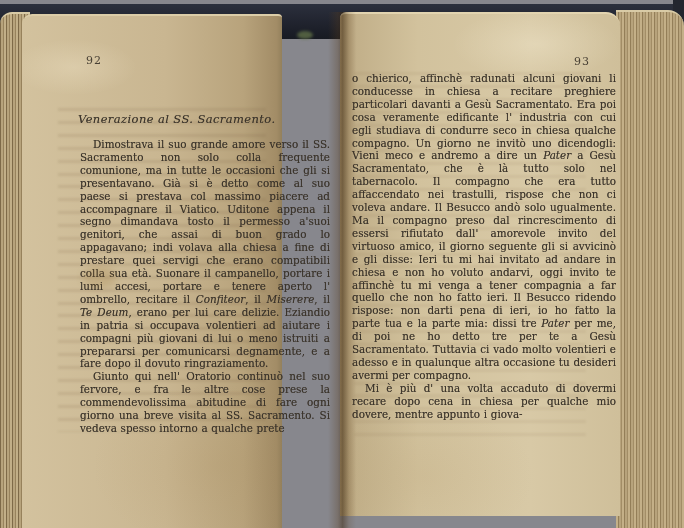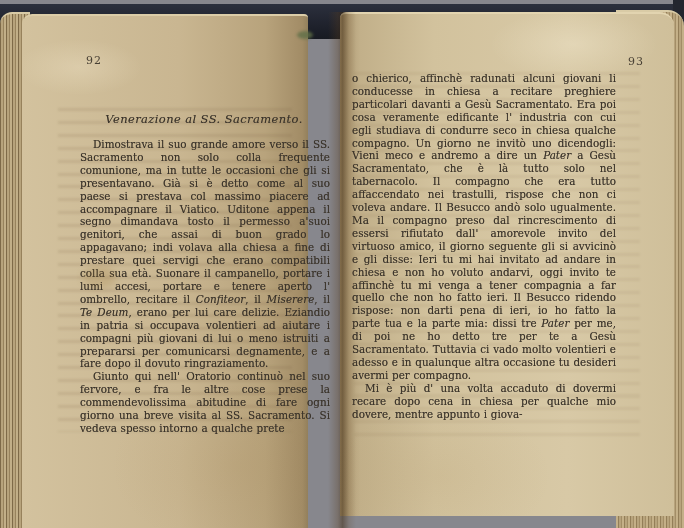--- a/index.html
+++ b/index.html
@@ -16,27 +16,27 @@
 
   
   .fore-edge-left { position:absolute; top:12px; left:0; bottom:0; width:30px; z-index:3;
     border-radius:12px 0 0 0; border-top:2px solid #d9cba6;
     background:repeating-linear-gradient(90deg,#7e6a48 0 1px,#b7a37c 1px 3px,#97825c 3px 4px,#c2af88 4px 6px); }
   .fore-edge-right { position:absolute; top:10px; right:0; bottom:0; left:616px; z-index:3;
     border-radius:0 16px 0 0; border-top:2px solid #d9cba6;
     background:repeating-linear-gradient(90deg,#c4b088 0 2px,#937e58 2px 3px,#b7a37c 3px 5px,#a28d66 5px 6px); }
 
   .page { position:absolute; z-index:4; }
-  .page-left { top:14px; left:22px; width:286px; bottom:0;
+  .page-left { top:14px; left:22px; width:260px; bottom:0;
     border-radius:10px 4px 0 0; border-top:2px solid #dccda8;
     background:
       radial-gradient(ellipse 180px 120px at 75% 88%, rgba(150,115,60,0.10), transparent 70%),
       radial-gradient(ellipse 90px 40px at 20% 10%, rgba(255,245,220,0.25), transparent 70%),
       linear-gradient(90deg,#d3c29e 0%,#c9b691 55%,#b8a37c 85%,#a28c66 98%,#93805c 100%); }
-  .page-right { top:12px; left:340px; width:334px; bottom:12px;
+  .page-right { top:12px; left:340px; width:280px; bottom:12px;
     border-radius:6px 14px 0 0; border-top:2px solid #e2d4b0;
     background:
       radial-gradient(ellipse 160px 100px at 30% 92%, rgba(150,115,60,0.08), transparent 70%),
       radial-gradient(ellipse 120px 50px at 70% 6%, rgba(255,248,226,0.28), transparent 70%),
       linear-gradient(90deg,#a8936d 0%,#c2b08a 6%,#d2c29d 28%,#d8c9a6 68%,#cfbf9a 100%); }
 
   
   .gutter { position:absolute; top:12px; left:328px; width:28px; bottom:0; z-index:6; pointer-events:none;
     background:linear-gradient(90deg,rgba(90,62,30,0) 0%,rgba(88,60,28,0.30) 35%,rgba(60,40,16,0.50) 52%,rgba(90,62,30,0.18) 75%,rgba(90,62,30,0) 100%); }
 
@@ -51,21 +51,21 @@
     background:repeating-linear-gradient(180deg, transparent 0 6px, rgba(110,88,58,0.13) 6px 9px, transparent 9px 12.9px); }
   .bleed-left  { top:86px; left:36px; right:16px; height:330px; }
   .bleed-right { top:52px; left:14px; right:34px; height:372px; opacity:.65; }
 
   .page-number { position:absolute; z-index:2; font-size:11px; color:#473f33; letter-spacing:1px; }
   .pn-left  { top:38px; left:64px; }
   .pn-right { top:41px; right:30px; }
 
   .heading { position:absolute; z-index:2; top:73px; left:56px; width:252px; text-align:center;
     font-size:12.5px; letter-spacing:1.5px; color:#3b342b; text-shadow:0 0 .5px rgba(58,51,42,.55); }
-  .subtitle { position:absolute; z-index:2; top:96px; left:56px; width:252px; text-align:center;
+  .subtitle { position:absolute; z-index:2; top:96px; left:56px; width:252px; text-align:left;
     font-style:italic; font-size:11.5px; letter-spacing:.4px; color:#3b342b; text-shadow:0 0 .5px rgba(58,51,42,.5); }
 
   .body { position:absolute; z-index:2; }
   .body-left  { top:122px; left:58px; width:250px; }
   .body-right { top:58px;  left:12px; width:264px; }
 
   .para { font-size:10.4px; line-height:12.9px; text-align:justify; text-indent:13px;
     color:#3a332a; text-shadow:0 0 .5px rgba(58,51,42,.55); word-spacing:.4px; }
   .para.no-indent { text-indent:0; }
   .para em { }

